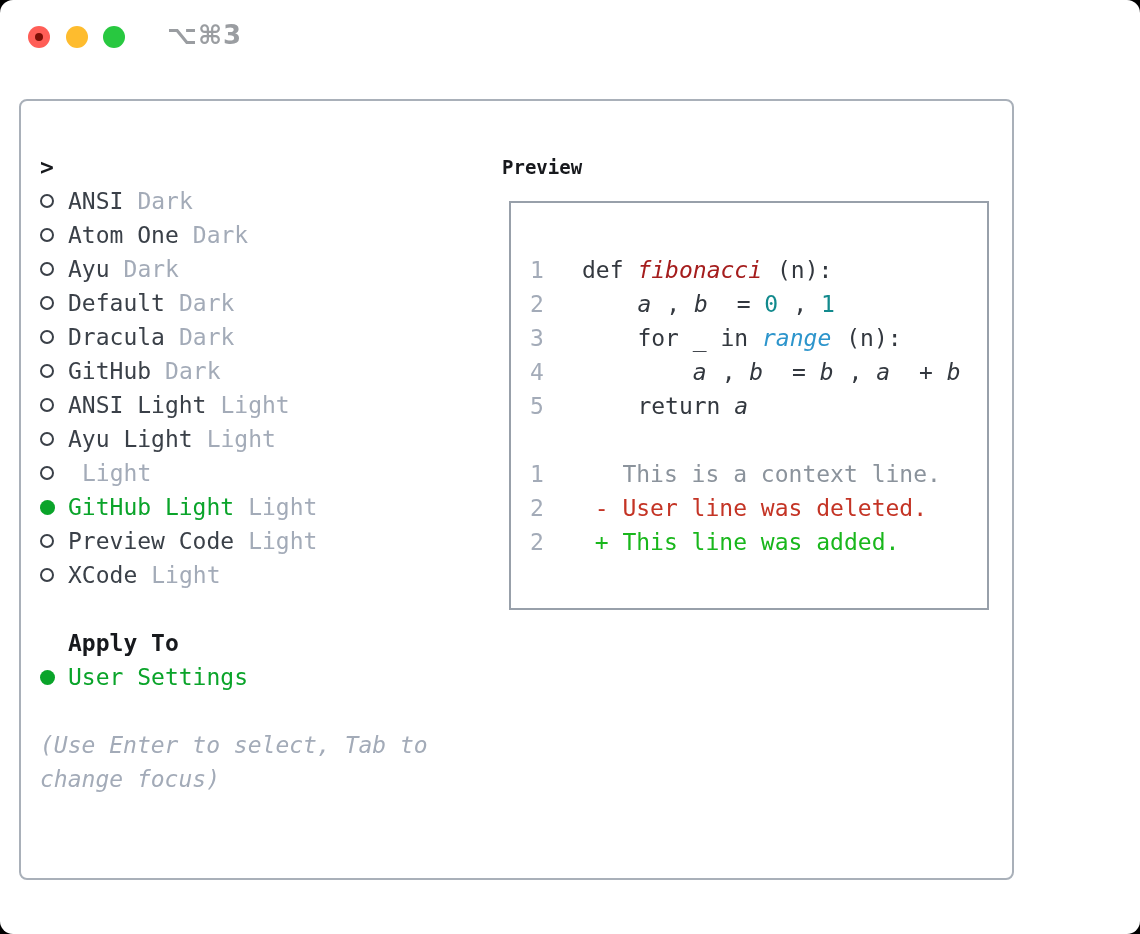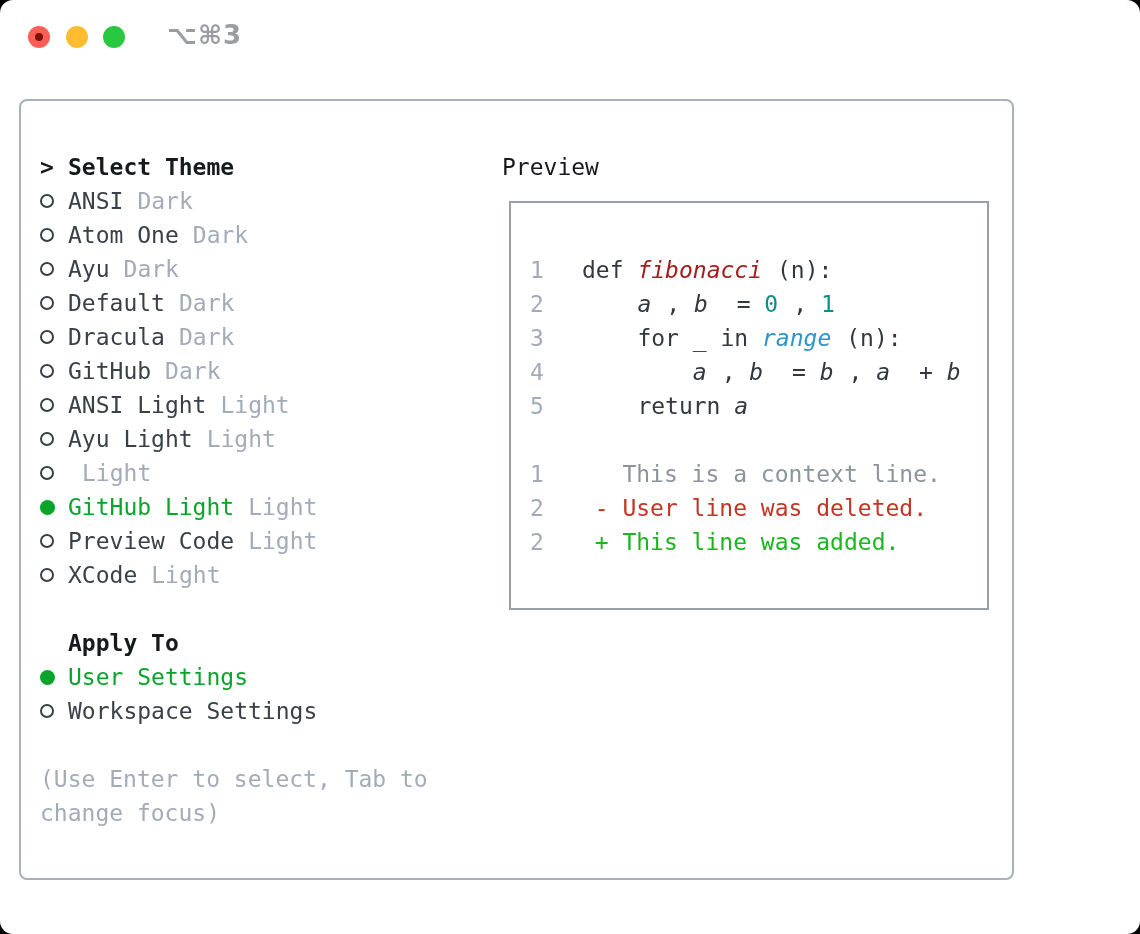--- a/index.html
+++ b/index.html
@@ -41,24 +41,24 @@
   .radio {
     width:14px; height:14px; box-sizing:border-box; border-radius:50%;
     border:2px solid var(--text_dark); background:transparent;
   }
   .radio.sel { border:none; background:var(--green); width:15px; height:15px; }
   .hdr { font-weight:700; color:var(--text_black); }
   .name { color:var(--text_dark); }
   .name.sel { color:var(--green); }
   .variant { color:var(--muted); margin-left:14px; }
   .gap { height:34px; }
-  .hint { color:var(--muted); width:432px; white-space:normal; }
+  .hint { color:var(--muted); width:432px; white-space:normal;font-style:italic; }
   
   .right-col { position:absolute; left:481px; top:49px; }
-  .preview-title { font-size:23px; line-height:34px; font-weight:400; color:var(--text_black); }
+  .preview-title { font-size:19px; line-height:34px; font-weight:700; color:var(--text_black); }
   .preview-box {
     margin-left:7px; margin-top:17px; width:480px; height:409px; box-sizing:border-box;
     border:2px solid var(--border_preview); background:#fff;
     padding:50px 0 0 19px; overflow:hidden;
   }
   .code-line { height:34px; font-size:23px; line-height:34px; white-space:pre; }
   .ln { display:inline-block; width:14px; margin-right:23px; color:var(--muted); }
   .seg.i { font-style:italic; }
   .c-code    { color:var(--code_text);margin-left:15px; }
   .c-var     { color:var(--code_text); }
@@ -79,21 +79,20 @@
     <span class="light yellow"></span>
     <span class="light green"></span>
     <span class="shortcut">⌥⌘3</span>
   </div>
 
   <div class="panel">
 
     <div class="left-col">
       <div class="row">
         <span class="slot"><span class="caret">&gt;</span></span>
-        <span class="hdr">Select Theme</span>
       </div>
 
       <div id="theme-list">
           <div class="row"><span class="slot"><span class="radio"></span></span><span class="name">ANSI</span><span class="variant">Dark</span></div>
           <div class="row"><span class="slot"><span class="radio"></span></span><span class="name">Atom One</span><span class="variant">Dark</span></div>
           <div class="row"><span class="slot"><span class="radio"></span></span><span class="name">Ayu</span><span class="variant">Dark</span></div>
           <div class="row"><span class="slot"><span class="radio"></span></span><span class="name">Default</span><span class="variant">Dark</span></div>
           <div class="row"><span class="slot"><span class="radio"></span></span><span class="name">Dracula</span><span class="variant">Dark</span></div>
           <div class="row"><span class="slot"><span class="radio"></span></span><span class="name">GitHub</span><span class="variant">Dark</span></div>
           <div class="row"><span class="slot"><span class="radio"></span></span><span class="name">ANSI Light</span><span class="variant">Light</span></div>
@@ -106,21 +105,20 @@
 
       <div class="gap"></div>
 
       <div class="row">
         <span class="slot"></span>
         <span class="hdr">Apply To</span>
       </div>
 
       <div id="apply-to-list">
           <div class="row"><span class="slot"><span class="radio sel"></span></span><span class="name sel">User Settings</span></div>
-          <div class="row"><span class="slot"><span class="radio"></span></span><span class="name">Workspace Settings</span></div>
         </div>
 
       <div class="gap"></div>
 
       <div class="hint">(Use Enter to select, Tab to change focus)</div>
     </div>
 
     <div class="right-col">
       <div class="preview-title">Preview</div>
       <div class="preview-box" id="code-block">

